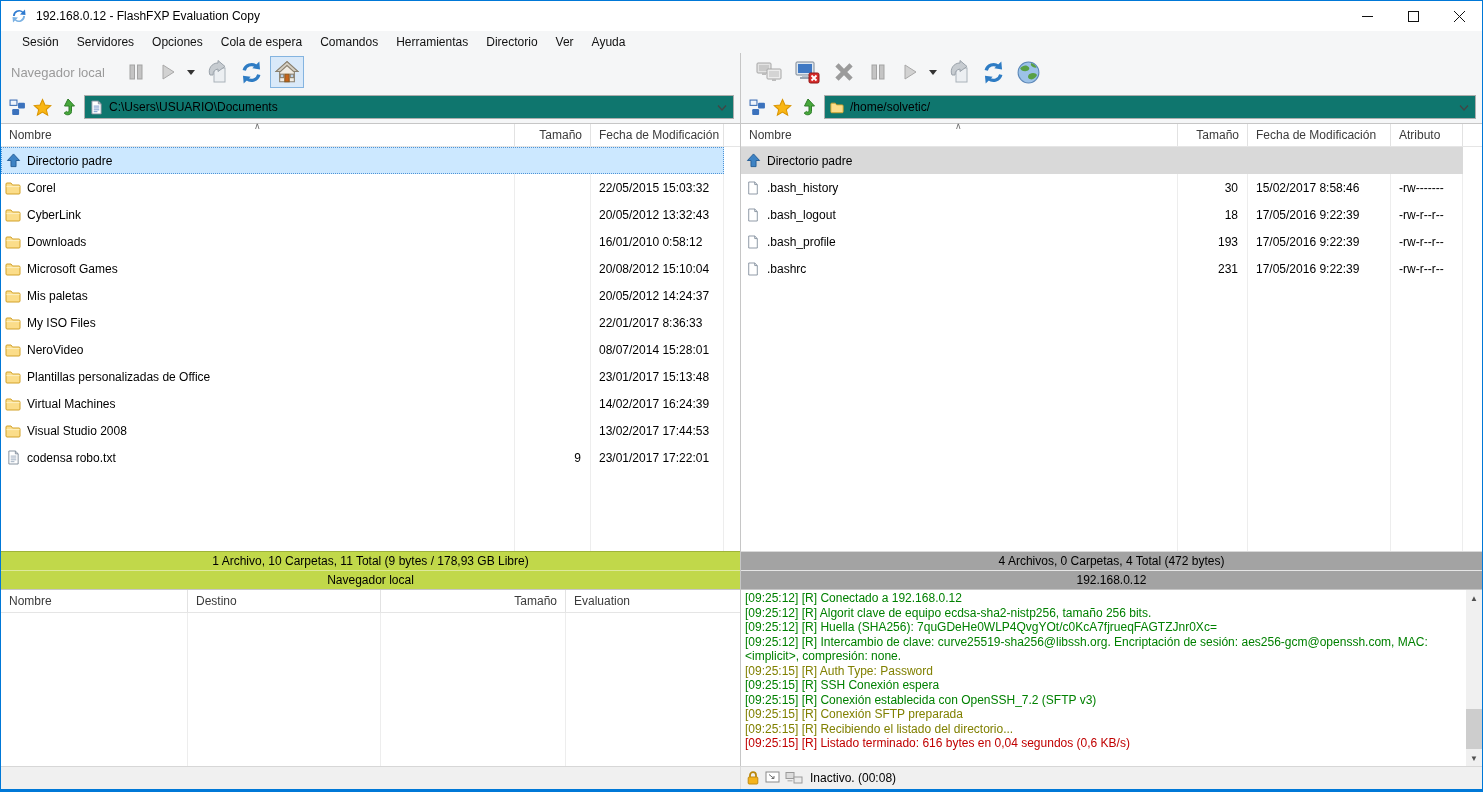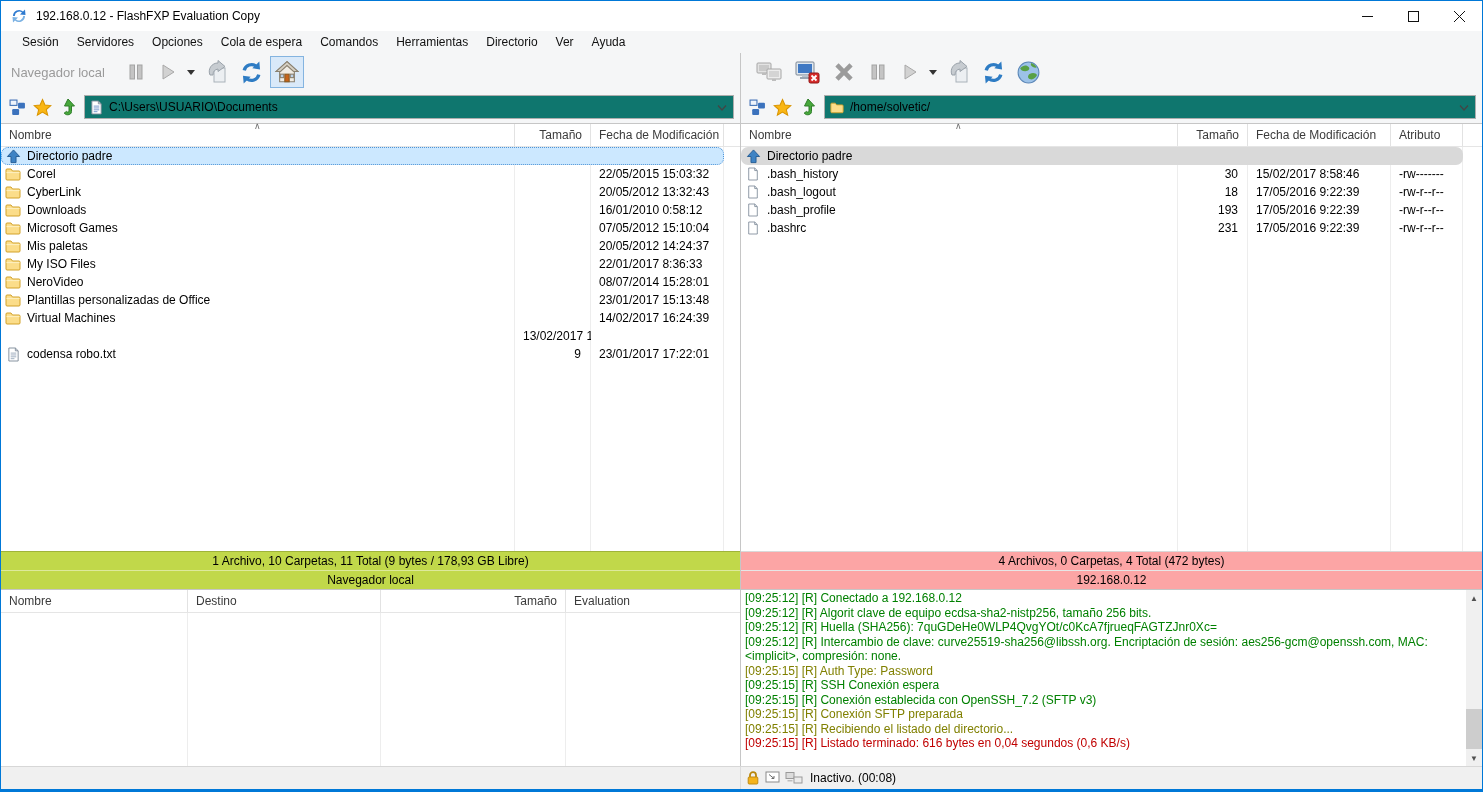--- a/index.html
+++ b/index.html
@@ -46,40 +46,40 @@
   .pane.right .fl-header { grid-template-columns:437px 70px 143px 72px 1fr; }
   .hcell { display:flex; align-items:center; color:#3b3b3b; border-right:1px solid #e2e2e2; padding:0 8px; overflow:hidden; white-space:nowrap; }
   .hcell.name { padding-left:8px; }
   .hcell.size { justify-content:flex-end; }
   .hcell.filler { border-right:none; }
   .sort-caret { position:absolute; top:-3px; font-size:9px; color:#6f6f6f; }
   .pane.left .sort-caret { left:253px; }
   .pane.right .sort-caret { left:214px; }
   .fl-body { position:relative; flex:1; overflow:hidden; }
   .col-line { position:absolute; top:0; bottom:0; width:1px; background:#ededed; }
-  .frow { display:grid; height:18px; align-items:center; position:relative;border-radius:7px; }
+  .frow { display:grid; height:27px; align-items:center; position:relative; }
   .pane.left .frow { grid-template-columns:514px 76px 133px; width:723px; }
   .pane.right .frow { grid-template-columns:437px 70px 143px 72px; width:722px; }
   .frow.sel-active { background:#cce8ff; outline:1px dotted #4f94d6; outline-offset:-1px; }
   .frow.sel-inactive { background:#d9d9d9; }
   .cell { overflow:hidden; white-space:nowrap; }
   .cell.name { display:flex; align-items:center; gap:6px; padding-left:4px; }
   .cell.size { text-align:right; padding-right:10px; }
   .cell.date { padding-left:8px; }
   .cell.attr { padding-left:8px; }
   .ficon { width:16px; height:16px; display:flex; align-items:center; justify-content:center; flex:0 0 auto; }
   .ficon svg { display:none; }
   .ficon.up .i-up { display:block; }
   .ficon.folder .i-folder { display:block; }
   .ficon.doc .i-doc { display:block; }
 
   
   .band { height:38px; flex:0 0 auto; display:flex; flex-direction:column; text-align:center; }
   .band.green { background:#c1d84a; border-top:1px solid #9fb43a; }
-  .band.gray { background:#fca5a5; border-top:1px solid #d9d9d9; }
+  .band.gray { background:#a3a3a3; border-top:1px solid #d9d9d9; }
   .band .b-line { height:19px; line-height:19px; }
   .band.green .b-line:first-child { border-bottom:1px solid rgba(255,255,255,.45); }
   .band.gray .b-line:first-child { border-bottom:1px solid #e6e6e6; }
 
   
   .bottom-split { height:177px; display:flex; flex:0 0 auto; border-top:1px solid #c6c6c6; }
   .queue-panel { width:740px; background:#fff; border-right:1px solid #c6c6c6; position:relative; }
   .q-header { height:23px; display:grid; grid-template-columns:187px 193px 185px 175px; border-bottom:1px solid #e5e5e5; }
   .q-line { position:absolute; top:23px; bottom:0; width:1px; background:#ededed; }
   .log-panel { width:741px; background:#fff; display:flex; }
@@ -309,21 +309,21 @@
 
                   <svg class="i-folder" width="16" height="14" viewBox="0 0 16 14">
                     <path d="M1 3 C1 2.4 1.4 2 2 2 H6 L7.5 4 H14 C14.6 4 15 4.4 15 5 V12 C15 12.6 14.6 13 14 13 H2 C1.4 13 1 12.6 1 12 Z" fill="#fbdd8a" stroke="#d2a128"></path>
                     <path d="M1.5 5.5 H14.5" stroke="#fdeebd" stroke-width="1.2"></path>
                   </svg>
 
                 </span>
                 <span>Microsoft Games</span>
               </span>
               <span class="cell size"></span>
-              <span class="cell date">07/05/2012 15:10:04</span>
+              <span class="cell date">20/08/2012 15:10:04</span>
             </div>
 
             <div class="frow">
               <span class="cell name">
                 <span class="ficon folder">
 
                   <svg class="i-folder" width="16" height="14" viewBox="0 0 16 14">
                     <path d="M1 3 C1 2.4 1.4 2 2 2 H6 L7.5 4 H14 C14.6 4 15 4.4 15 5 V12 C15 12.6 14.6 13 14 13 H2 C1.4 13 1 12.6 1 12 Z" fill="#fbdd8a" stroke="#d2a128"></path>
                     <path d="M1.5 5.5 H14.5" stroke="#fdeebd" stroke-width="1.2"></path>
                   </svg>
@@ -393,20 +393,31 @@
                   </svg>
 
                 </span>
                 <span>Virtual Machines</span>
               </span>
               <span class="cell size"></span>
               <span class="cell date">14/02/2017 16:24:39</span>
             </div>
 
             <div class="frow">
+              <span class="cell name">
+                <span class="ficon folder">
+
+                  <svg class="i-folder" width="16" height="14" viewBox="0 0 16 14">
+                    <path d="M1 3 C1 2.4 1.4 2 2 2 H6 L7.5 4 H14 C14.6 4 15 4.4 15 5 V12 C15 12.6 14.6 13 14 13 H2 C1.4 13 1 12.6 1 12 Z" fill="#fbdd8a" stroke="#d2a128"></path>
+                    <path d="M1.5 5.5 H14.5" stroke="#fdeebd" stroke-width="1.2"></path>
+                  </svg>
+
+                </span>
+                <span>Visual Studio 2008</span>
+              </span>
               <span class="cell size"></span>
               <span class="cell date">13/02/2017 17:44:53</span>
             </div>
 
             <div class="frow">
               <span class="cell name">
                 <span class="ficon doc">
 
                   <svg class="i-doc" width="13" height="15" viewBox="0 0 14 16">
                     <path d="M2 1 H9 L12 4 V15 H2 Z" fill="#fff" stroke="#7e8b99"></path>

